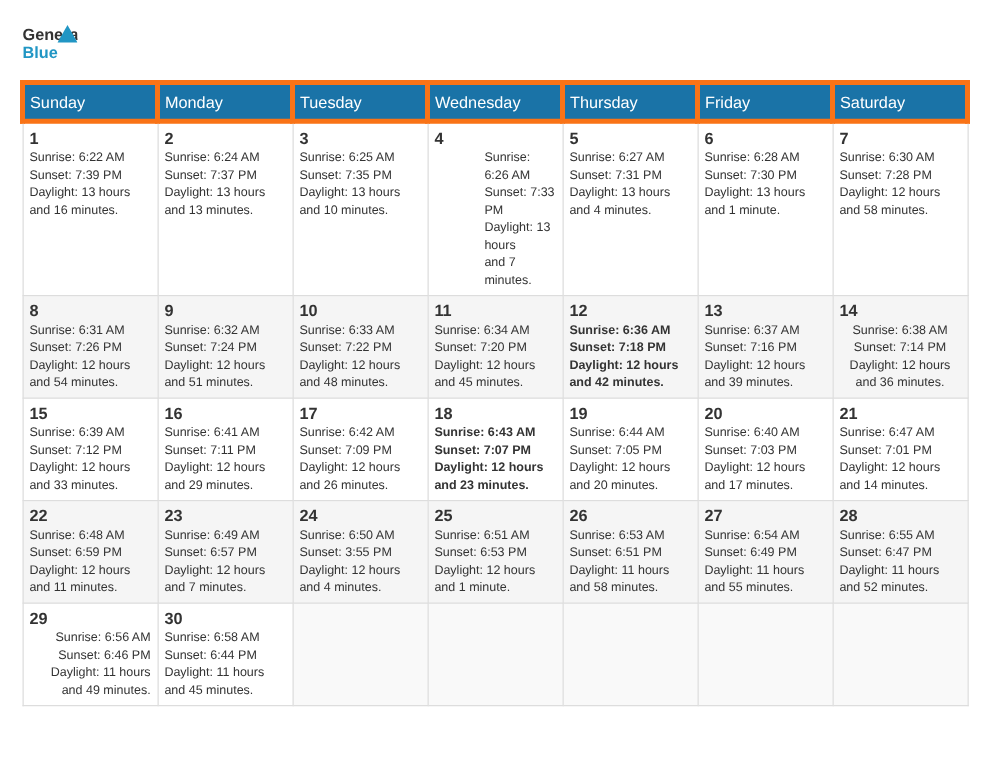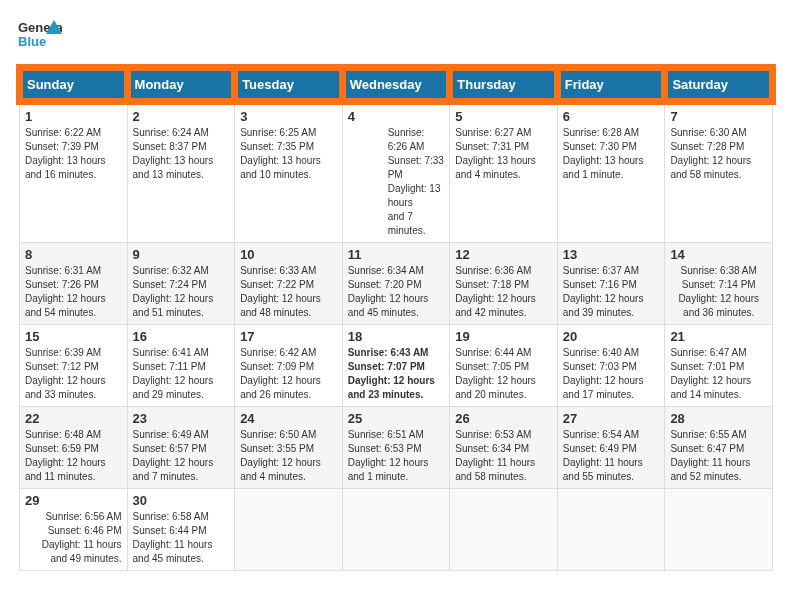--- a/index.html
+++ b/index.html
@@ -34,24 +34,24 @@
       color: #333;
     }
     .calendar {
       width: 100%;
       border-collapse: collapse;
     }
     .calendar th {
       background: #1a73a7;
       color: #fff;
       font-size: 13px;
-      font-weight: bold;
+      font-weight: normal;
       padding: 6px 4px;
       text-align: left;
-      border: 7px solid #f97316;
+      border: 4px solid #f97316;
     }
     .calendar td {
       border: 1px solid #ddd;
       vertical-align: top;
       padding: 4px 5px;
       font-size: 10.5px;
       color: #333;
       width: 14.28%;
       min-height: 80px;
     }
@@ -112,21 +112,21 @@
         <td>
           <span class="day-num">1</span>
           <div class="day-info" style="white-space: pre-line;">Sunrise: 6:22 AM
 Sunset: 7:39 PM
 Daylight: 13 hours
 and 16 minutes.</div>
         </td>
         <td>
           <span class="day-num">2</span>
           <div class="day-info" style="white-space: pre-line;">Sunrise: 6:24 AM
-Sunset: 8:37 PM
+Sunset: 7:37 PM
 Daylight: 13 hours
 and 13 minutes.</div>
         </td>
         <td>
           <span class="day-num">3</span>
           <div class="day-info" style="white-space: pre-line;">Sunrise: 6:25 AM
 Sunset: 7:35 PM
 Daylight: 13 hours
 and 10 minutes.</div>
         </td>
@@ -183,21 +183,21 @@
         </td>
         <td>
           <span class="day-num">11</span>
           <div class="day-info" style="white-space: pre-line;">Sunrise: 6:34 AM
 Sunset: 7:20 PM
 Daylight: 12 hours
 and 45 minutes.</div>
         </td>
         <td>
           <span class="day-num">12</span>
-          <div class="day-info" style="white-space: pre-line;">Sunrise: 6:36 AM
+          <div class="day-info" style="white-space: pre-line; font-weight: bold;">Sunrise: 6:36 AM
 Sunset: 7:18 PM
 Daylight: 12 hours
 and 42 minutes.</div>
         </td>
         <td>
           <span class="day-num">13</span>
           <div class="day-info" style="white-space: pre-line;">Sunrise: 6:37 AM
 Sunset: 7:16 PM
 Daylight: 12 hours
 and 39 minutes.</div>
@@ -286,21 +286,21 @@
         <td>
           <span class="day-num">25</span>
           <div class="day-info" style="white-space: pre-line;">Sunrise: 6:51 AM
 Sunset: 6:53 PM
 Daylight: 12 hours
 and 1 minute.</div>
         </td>
         <td>
           <span class="day-num">26</span>
           <div class="day-info" style="white-space: pre-line;">Sunrise: 6:53 AM
-Sunset: 6:34 PM
+Sunset: 6:51 PM
 Daylight: 11 hours
 and 58 minutes.</div>
         </td>
         <td>
           <span class="day-num">27</span>
           <div class="day-info" style="white-space: pre-line;">Sunrise: 6:54 AM
 Sunset: 6:49 PM
 Daylight: 11 hours
 and 55 minutes.</div>
         </td>

